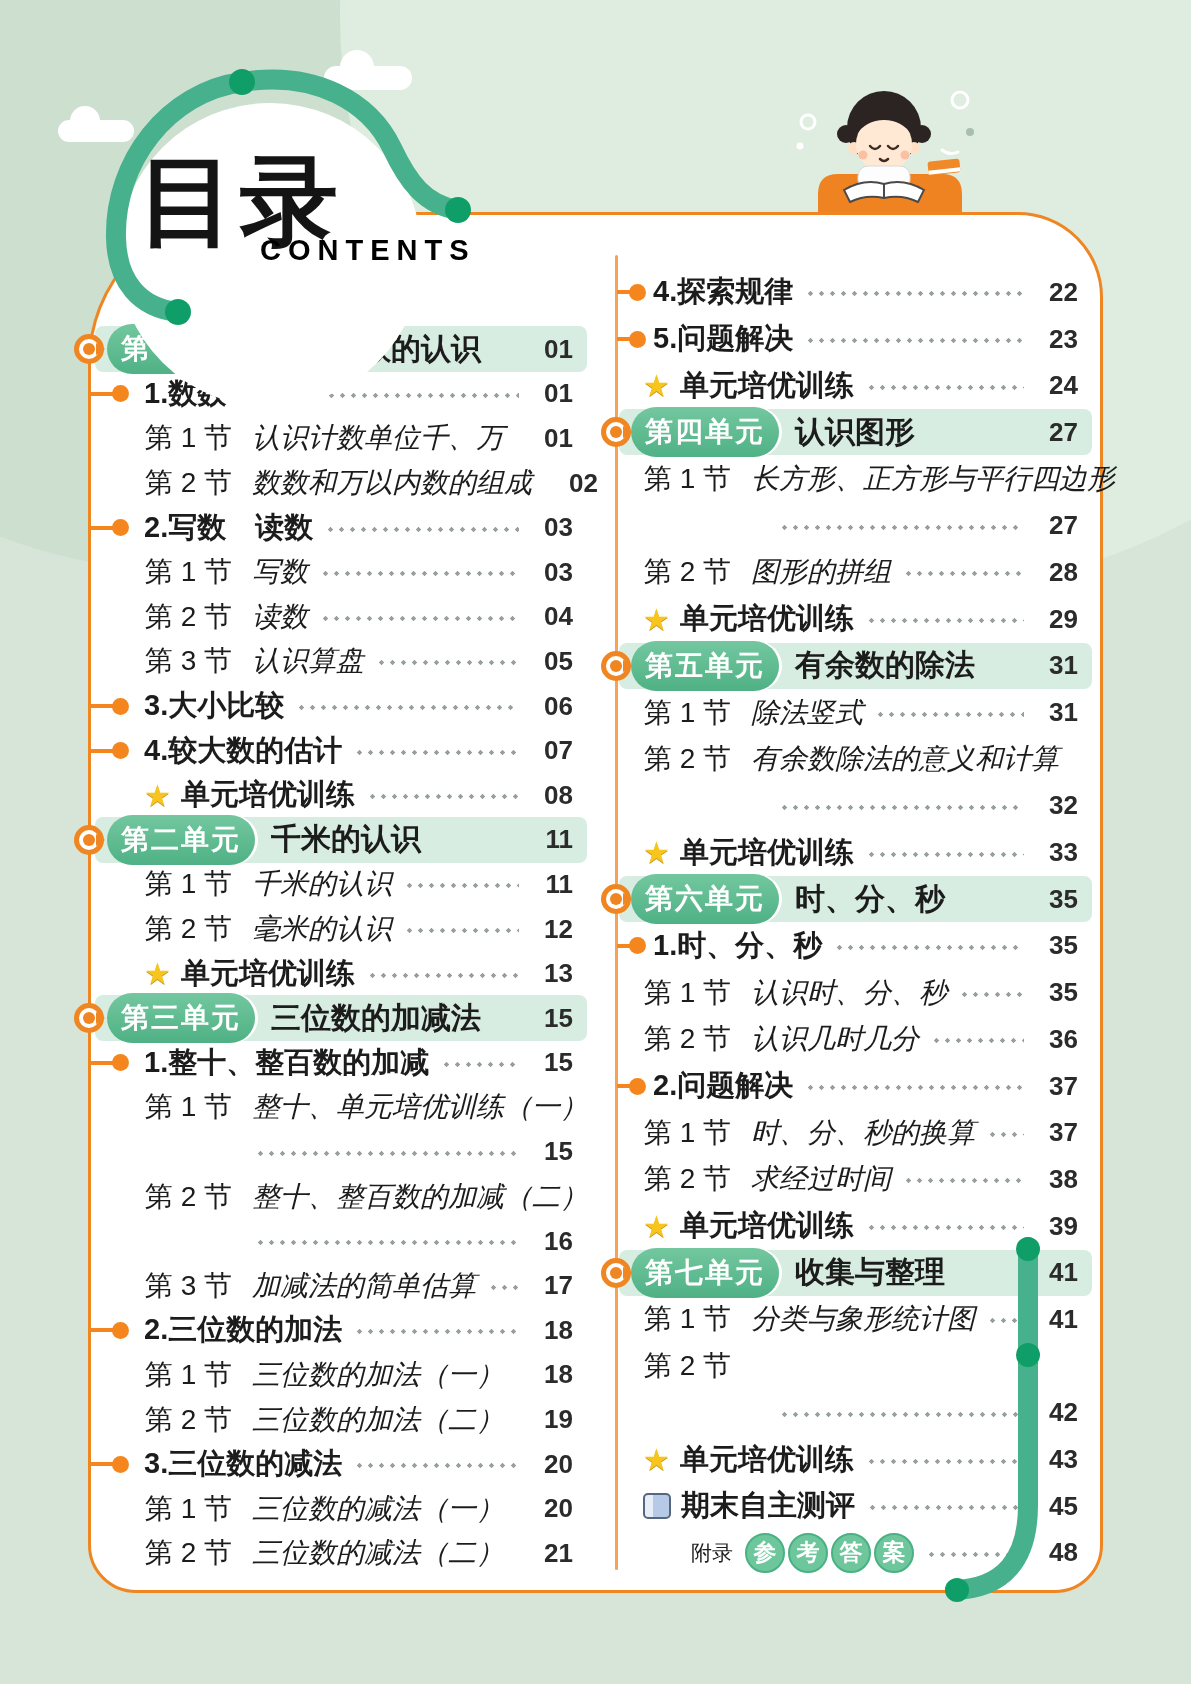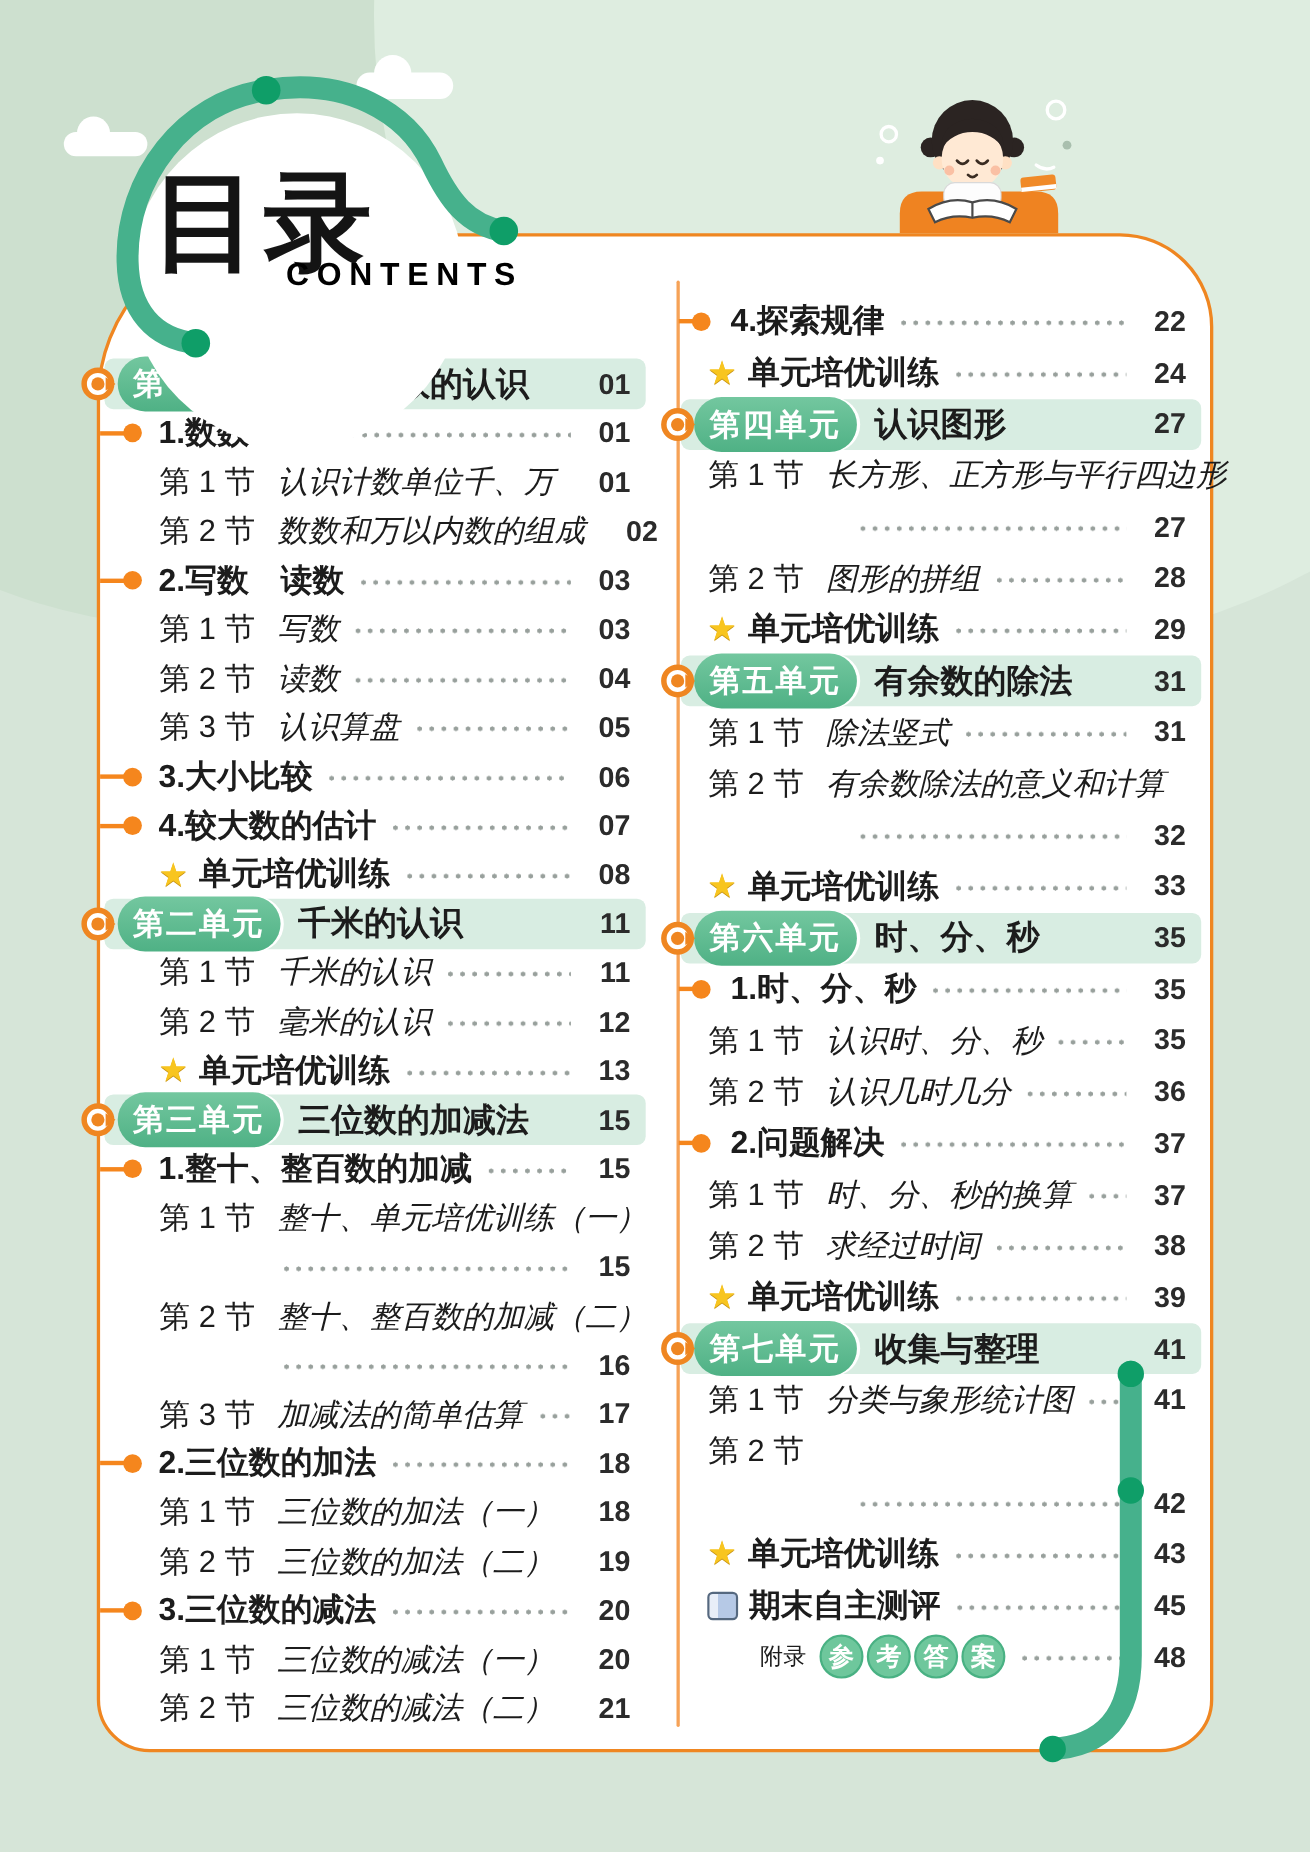--- a/index.html
+++ b/index.html
@@ -58,21 +58,21 @@
   #col-right .marker{left:-20px;}
 
   
   .bullet{position:absolute;width:17px;height:17px;border-radius:50%;background:#f5861d;top:calc(50% - 8.5px);}
   .connector{position:absolute;height:4px;background:#f5861d;top:calc(50% - 2px);}
   #col-left .bullet{left:15px;}
   #col-left .connector{left:-6px;width:24px;}
   #col-right .bullet{left:8px;}
   #col-right .connector{left:-4px;width:16px;}
   .t-label{font-weight:bold;font-size:29px;}
-  #col-right .topic .t-label{margin-left:21px;}
+  #col-right .topic .t-label{margin-left:10px;}
 
   .s-num{flex:none;width:88px;font-size:28px;text-align:right;}
   .s-title{font-size:28px;margin-left:20px;font-style:italic;}
 
   .star-icon{font-size:30px;color:#f8c51f;text-shadow:0 1px 0 #c69214;flex:none;}
   .st-label{font-weight:bold;font-size:29px;margin-left:10px;}
 
   .book-icon{flex:none;width:24px;height:22px;border:2px solid #55687f;border-radius:5px;
              background:linear-gradient(90deg,#e8eef8 0 8px,#b6c9e6 8px);}
   .seals{display:flex;margin-left:12px;gap:3px;}
@@ -263,20 +263,27 @@
           <span class="pnum">21</span>
         </div>
       </div>
     <div class="col" id="col-right">
         <div class="line pad topic">
           <span class="connector"></span>
           <span class="bullet"></span>
           <span class="t-label">4.探索规律</span>
           <span class="leader"></span>
           <span class="pnum">22</span>
+        </div>
+        <div class="line pad topic">
+          <span class="connector"></span>
+          <span class="bullet"></span>
+          <span class="t-label">5.问题解决</span>
+          <span class="leader"></span>
+          <span class="pnum">23</span>
         </div>
         <div class="line pad star">
           <span class="star-icon">★</span>
           <span class="st-label">单元培优训练</span>
           <span class="leader"></span>
           <span class="pnum">24</span>
         </div>
         <div class="line unit">
           <span class="band"></span>
           <span class="marker"></span>

